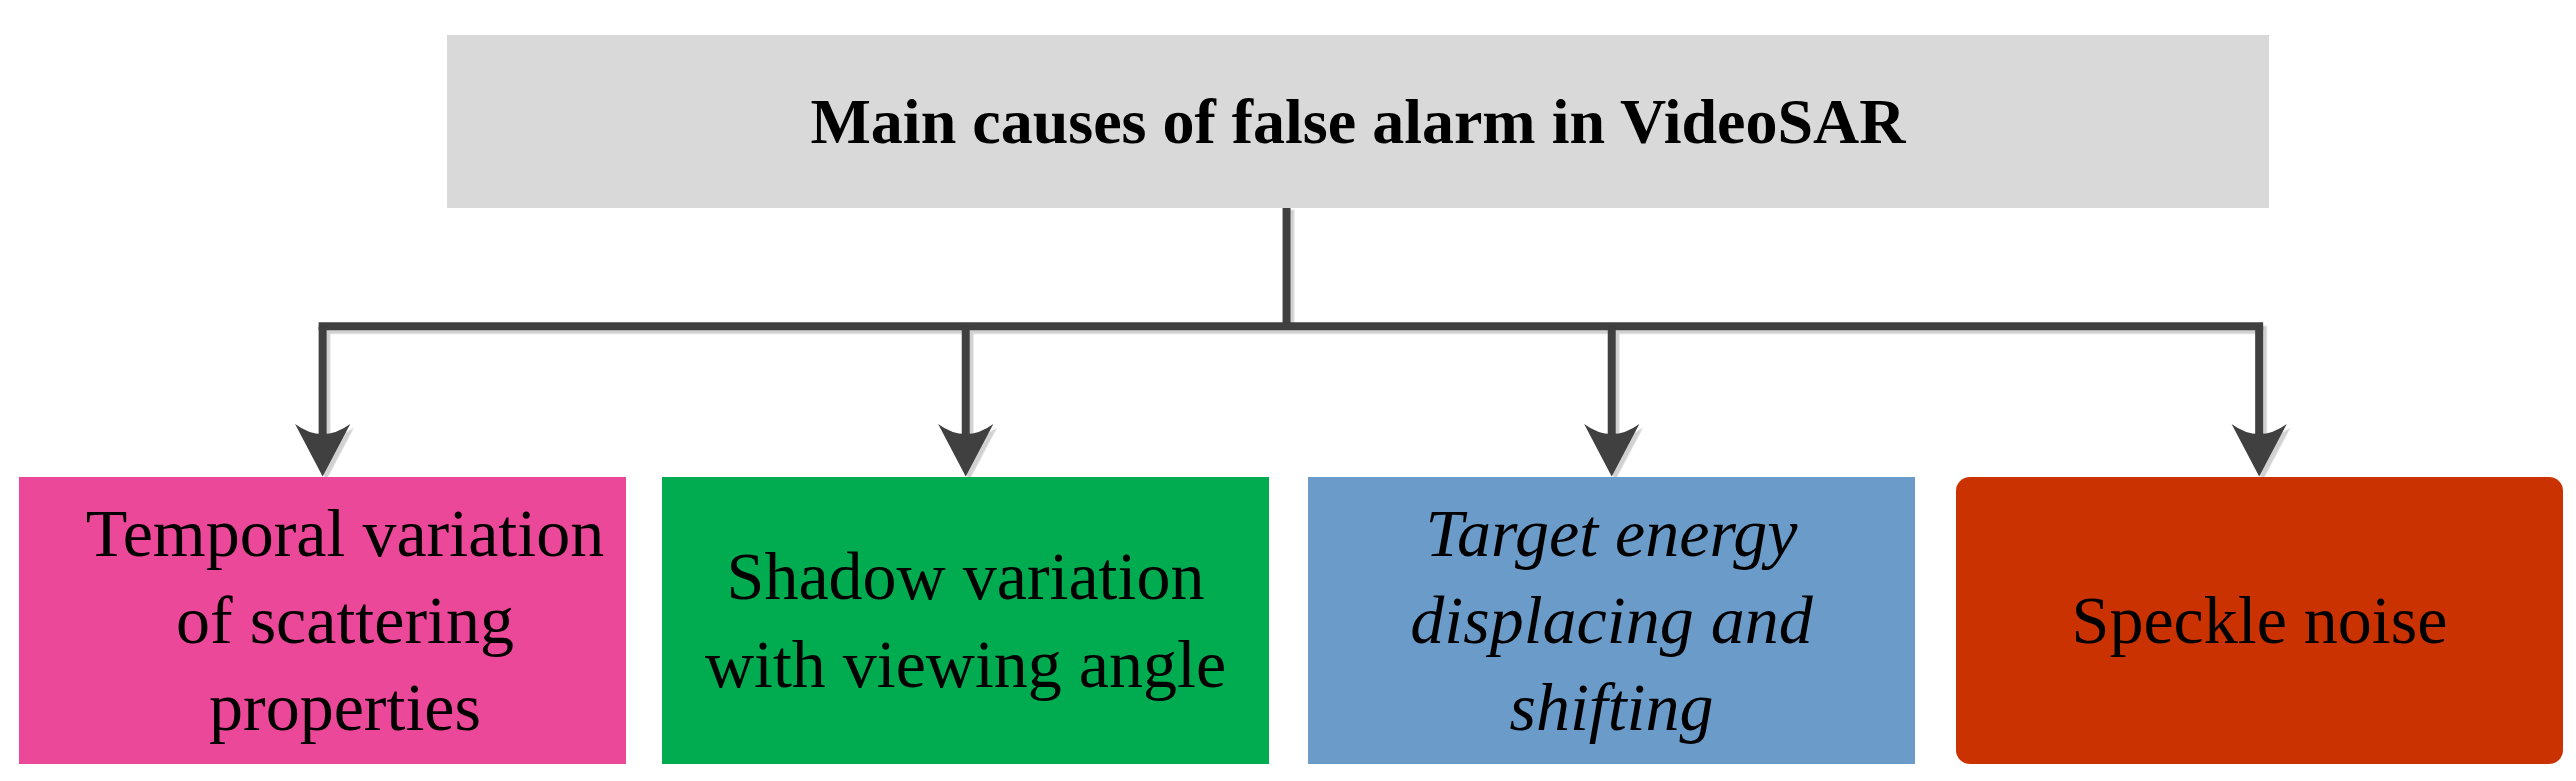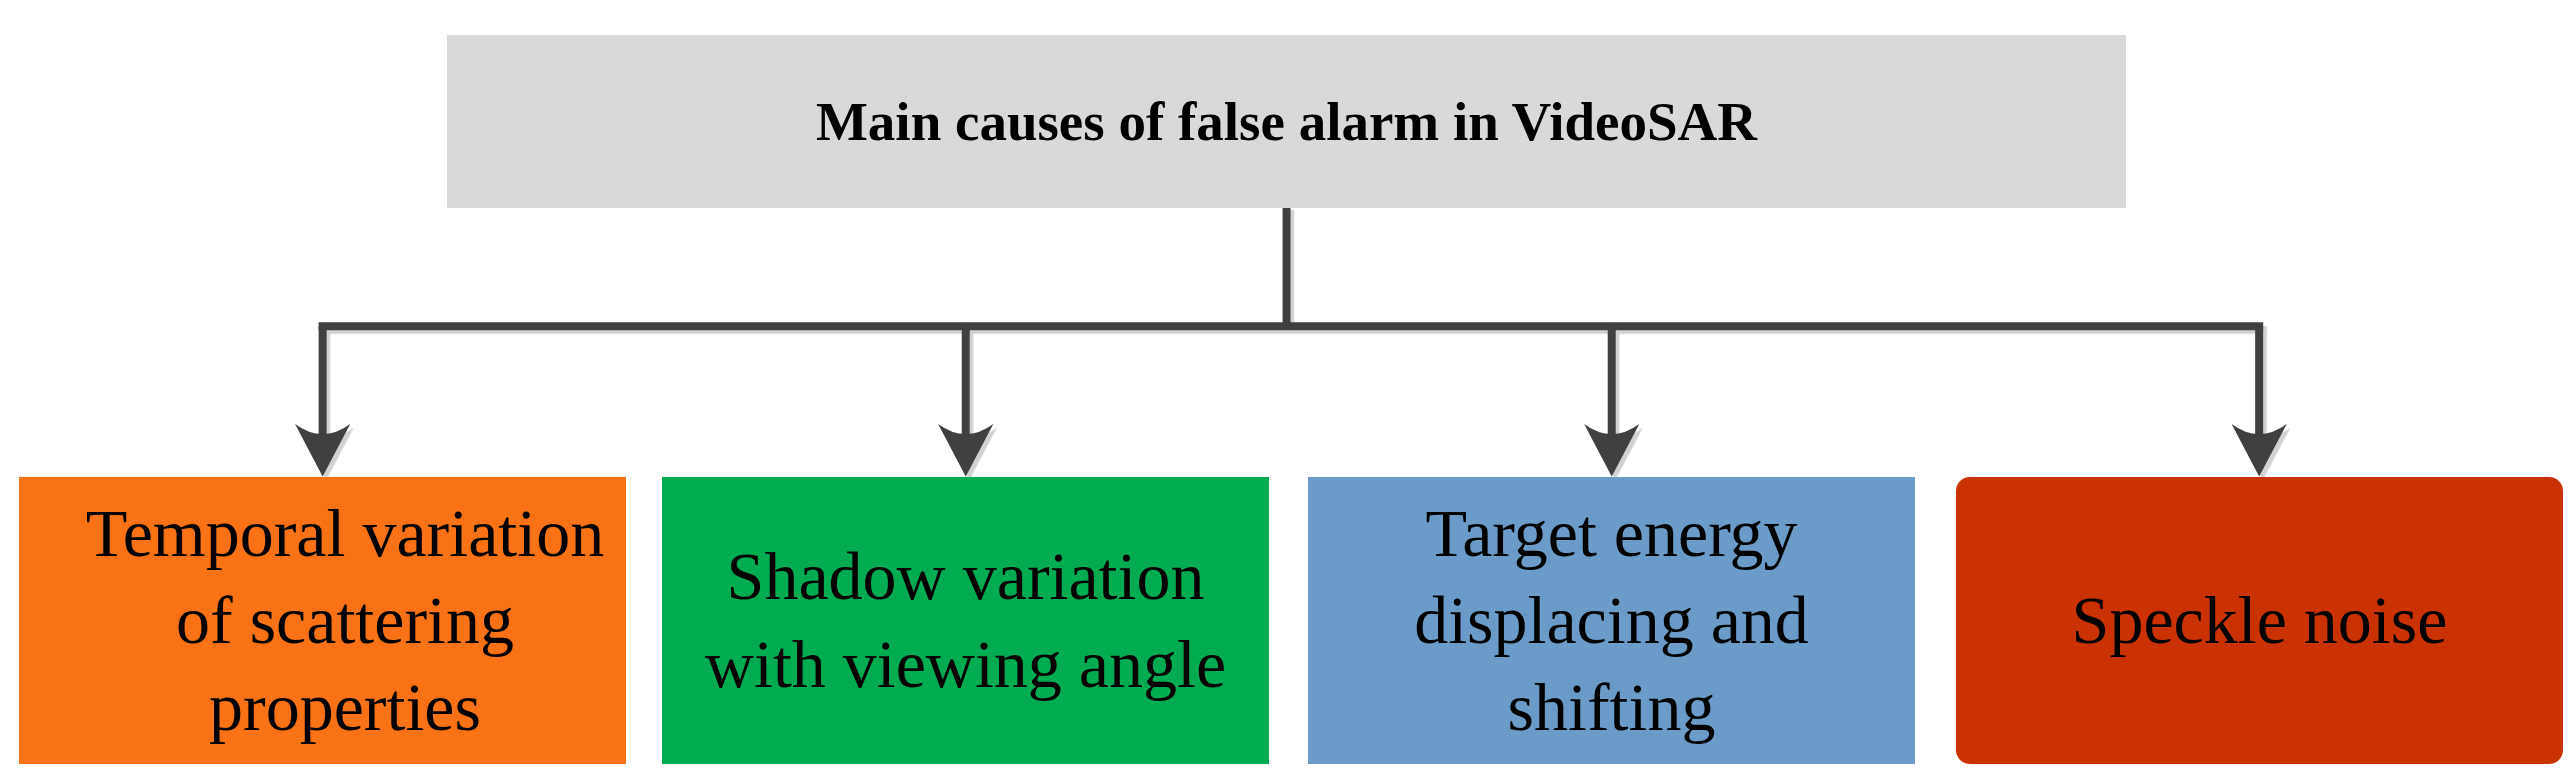--- a/index.html
+++ b/index.html
@@ -29,24 +29,24 @@
     align-items: center;
     justify-content: center;
     text-align: center;
     color: #000000;
     white-space: pre-line;
     box-sizing: border-box;
   }
   .title-node {
     left: 447px;
     top: 35px;
-    width: 1679px;
+    width: 1822px;
     height: 173px;
     font-weight: bold;
-    font-size: 55px;
+    font-size: 64px;
     line-height: 1.15;
   }
   .cause-node {
     top: 477px;
     width: 607px;
     height: 287px;
     font-size: 68px;
     line-height: 1.28;
   }
   .cause-0 { left: 19px; }
@@ -78,27 +78,27 @@
 
       <path d="M 406 584 Q 444 612 482 584 L 444 656.5 Z" fill="#3F3F3F"></path>
       <path d="M 1292 584 Q 1330 612 1368 584 L 1330 656.5 Z" fill="#3F3F3F"></path>
       <path d="M 2182 584 Q 2220 612 2258 584 L 2220 656.5 Z" fill="#3F3F3F"></path>
       <path d="M 3074 584 Q 3112 612 3150 584 L 3112 656.5 Z" fill="#3F3F3F"></path>
     </g>
   </svg>
 
   <div class="node title-node" style="background-color: rgb(217, 217, 217);">Main causes of false alarm in VideoSAR</div>
 
-  <div class="node cause-node cause-0" style="background-color: #f97316; padding-left: 45px;">Temporal variation
+  <div class="node cause-node cause-0" style="background-color: #ec4899; padding-left: 45px;">Temporal variation
 of scattering
 properties</div>
 
   <div class="node cause-node cause-1" style="background-color: rgb(0, 172, 79);">Shadow variation
 with viewing angle</div>
 
-  <div class="node cause-node cause-2" style="background-color: rgb(107, 156, 201);">Target energy
+  <div class="node cause-node cause-2" style="background-color: rgb(107, 156, 201); font-style: italic;">Target energy
 displacing and
 shifting</div>
 
   <div class="node cause-node cause-3" style="background-color: rgb(202, 51, 1);">Speckle noise</div>
 
 </div>
 
 
 </body></html>

